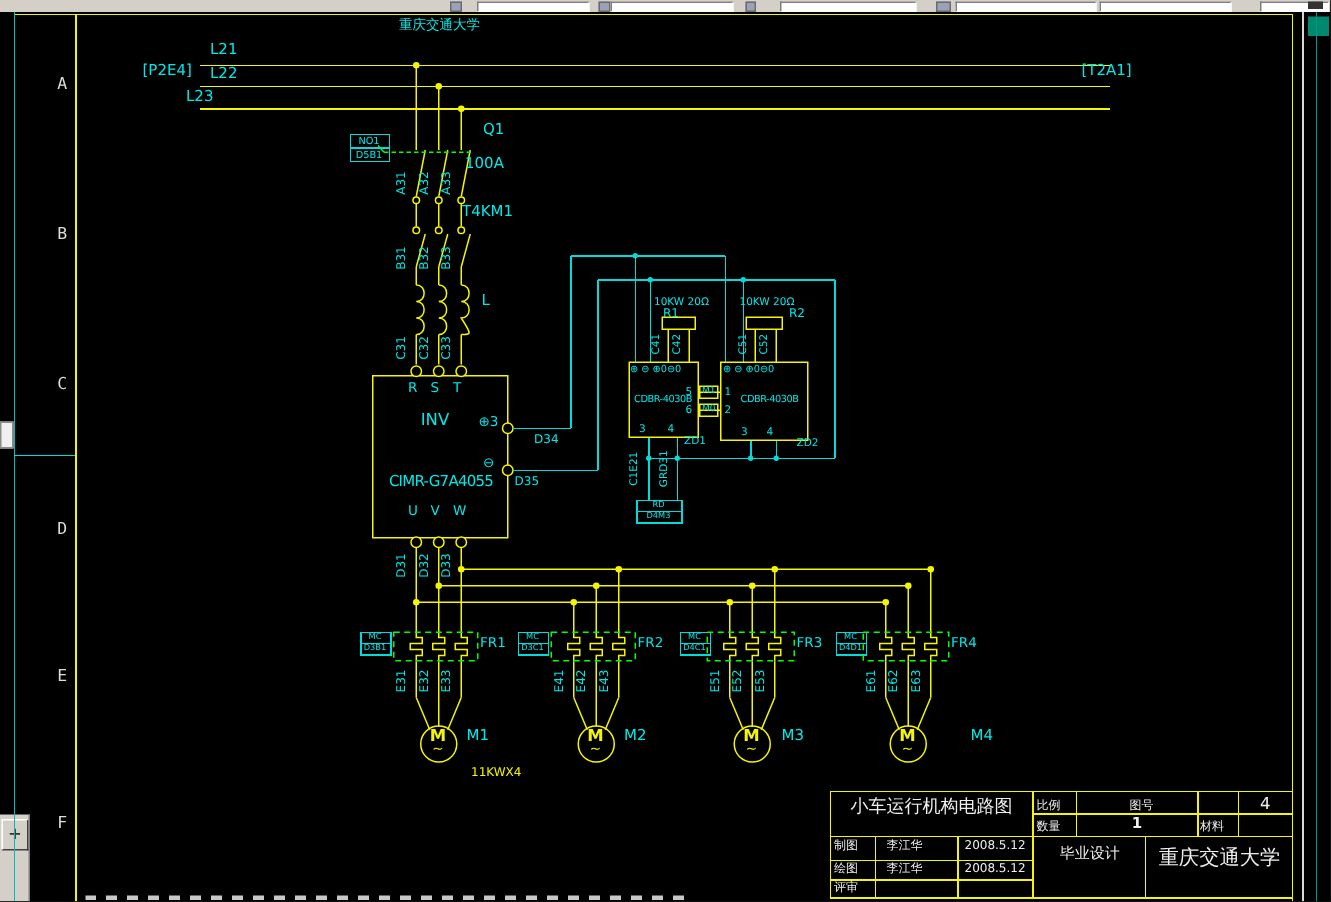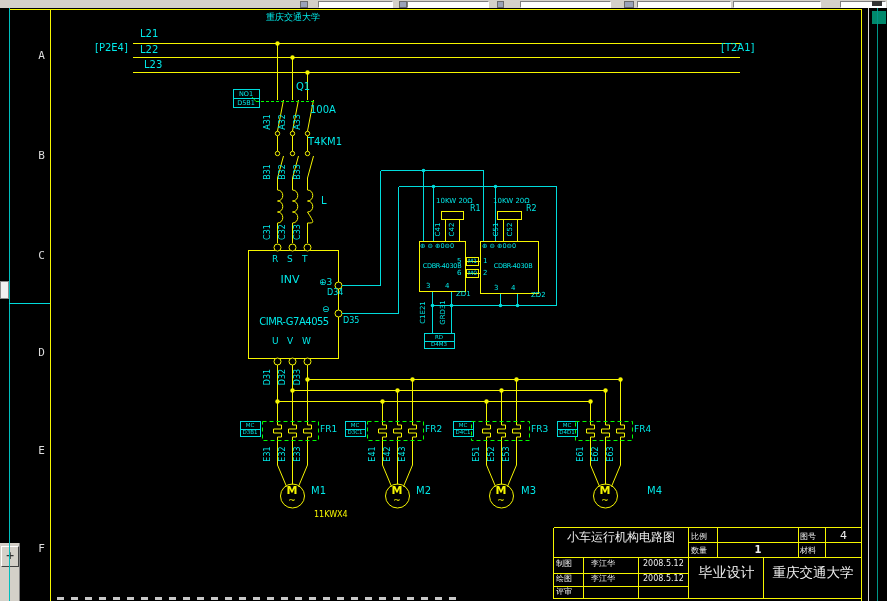--- a/index.html
+++ b/index.html
@@ -277,23 +277,23 @@
   <span class="rowletter" style="top:249px">C</span>
   <span class="rowletter" style="top:346px">D</span>
   <span class="rowletter" style="top:444px">E</span>
   <span class="rowletter" style="top:542px">F</span>
 
   <span class="lbl s9" style="left:266px;top:13px">重庆交通大学</span>
   <span class="lbl" style="left:95px;top:43px">[P2E4]</span>
   <span class="lbl" style="left:721px;top:43px">[T2A1]</span>
   <span class="lbl" style="left:140px;top:29px">L21</span>
   <span class="lbl" style="left:140px;top:45px">L22</span>
-  <span class="lbl" style="left:144px;top:60px">L23</span>
-
-  <span class="lbl" style="left:296px;top:82px">Q1</span>
+  <span class="lbl" style="left:124px;top:60px">L23</span>
+
+  <span class="lbl" style="left:322px;top:82px">Q1</span>
   <span class="lbl" style="left:310px;top:105px">100A</span>
   <span class="lbl s65 ctr" style="left:233px;top:91px;width:26px">NO1</span>
   <span class="lbl s65 ctr" style="left:233px;top:100px;width:26px">D5B1</span>
 
   <span class="vl" style="left:251px;top:118px">A31</span>
   <span class="vl" style="left:266px;top:118px">A32</span>
   <span class="vl" style="left:281px;top:118px">A33</span>
   <span class="lbl" style="left:308px;top:137px">T4KM1</span>
   <span class="vl" style="left:251px;top:168px">B31</span>
   <span class="vl" style="left:266px;top:168px">B32</span>
@@ -305,30 +305,30 @@
 
   <span class="lbl s9" style="left:272px;top:255px">R</span>
   <span class="lbl s9" style="left:287px;top:255px">S</span>
   <span class="lbl s9" style="left:302px;top:255px">T</span>
   <span class="lbl ctr" style="left:275px;top:274px;width:30px;font-size:11px">INV</span>
   <span class="lbl ctr" style="left:250px;top:317px;width:88px;letter-spacing:-0.5px">CIMR-G7A4055</span>
   <span class="lbl s9" style="left:272px;top:337px">U</span>
   <span class="lbl s9" style="left:287px;top:337px">V</span>
   <span class="lbl s9" style="left:302px;top:337px">W</span>
   <span class="lbl s9" style="left:319px;top:278px">⊕3</span>
-  <span class="lbl s8" style="left:327px;top:289px">D34</span>
+  <span class="lbl s8" style="left:356px;top:289px">D34</span>
   <span class="lbl s9" style="left:322px;top:305px">⊖</span>
   <span class="lbl s8" style="left:343px;top:317px">D35</span>
 
   <span class="vl" style="left:251px;top:373px">D31</span>
   <span class="vl" style="left:266px;top:373px">D32</span>
   <span class="vl" style="left:281px;top:373px">D33</span>
 
   <span class="lbl s7" style="left:436px;top:198px">10KW 20Ω</span>
-  <span class="lbl s8" style="left:470px;top:205px">R1</span>
+  <span class="lbl s8" style="left:442px;top:205px">R1</span>
   <span class="vl" style="left:421px;top:226px;font-size:7px">C41</span>
   <span class="vl" style="left:435px;top:226px;font-size:7px">C42</span>
   <span class="lbl s65" style="left:420px;top:243px">⊕ ⊖ ⊕0⊖0</span>
   <span class="lbl s65 ctr" style="left:420px;top:263px;width:44px;letter-spacing:-0.3px">CDBR-4030B</span>
   <span class="lbl s7" style="left:457px;top:258px">5</span>
   <span class="lbl s7" style="left:457px;top:270px">6</span>
   <span class="lbl s7" style="left:426px;top:283px">3</span>
   <span class="lbl s7" style="left:445px;top:283px">4</span>
   <span class="lbl s7" style="left:456px;top:291px">ZD1</span>
   <span class="lbl s6" style="left:468px;top:258px">M1</span>
@@ -389,28 +389,28 @@
   <span class="lbl" style="left:416px;top:486px">M2</span>
   <span class="lbl" style="left:521px;top:486px">M3</span>
   <span class="lbl" style="left:647px;top:486px">M4</span>
   <span class="lbl yl s8" style="left:314px;top:511px">11KWX4</span>
 
   <span class="tb-text ctr" style="left:555px;top:531px;width:132px;font-size:12px">小车运行机构电路图</span>
   <span class="tb-text s8" style="left:691px;top:533px;font-size:8px">比例</span>
   <span class="tb-text" style="left:719px;top:531px;font-size:9px"></span>
   <span class="tb-text" style="left:691px;top:547px;font-size:8px">数量</span>
   <span class="tb-text ctr" style="left:718px;top:545px;width:80px;font-size:10px;font-weight:bold">1</span>
-  <span class="tb-text" style="left:800px;top:533px;font-size:8px">图号</span>
+  <span class="tb-text" style="left:753px;top:533px;font-size:8px">图号</span>
   <span class="tb-text ctr" style="left:826px;top:530px;width:35px;font-size:11px">4</span>
   <span class="tb-text" style="left:800px;top:547px;font-size:8px">材料</span>
   <span class="tb-text" style="left:828px;top:547px;font-size:8px"></span>
   <span class="tb-text" style="left:556px;top:560px;font-size:8px">制图</span>
   <span class="tb-text" style="left:591px;top:560px;font-size:8px">李江华</span>
   <span class="tb-text" style="left:643px;top:560px;font-size:8px">2008.5.12</span>
   <span class="tb-text" style="left:556px;top:575px;font-size:8px">绘图</span>
   <span class="tb-text" style="left:591px;top:575px;font-size:8px">李江华</span>
   <span class="tb-text" style="left:643px;top:575px;font-size:8px">2008.5.12</span>
   <span class="tb-text" style="left:556px;top:588px;font-size:8px">评审</span>
   <span class="tb-text" style="left:591px;top:588px;font-size:8px"></span>
-  <span class="tb-text ctr" style="left:690px;top:565px;width:73px;font-size:14px">毕业设计</span>
+  <span class="tb-text ctr" style="left:690px;top:565px;width:73px;font-size:10px">毕业设计</span>
   <span class="tb-text ctr" style="left:765px;top:566px;width:96px;font-size:13.5px">重庆交通大学</span>
 
 </div>
 
 </body></html>

